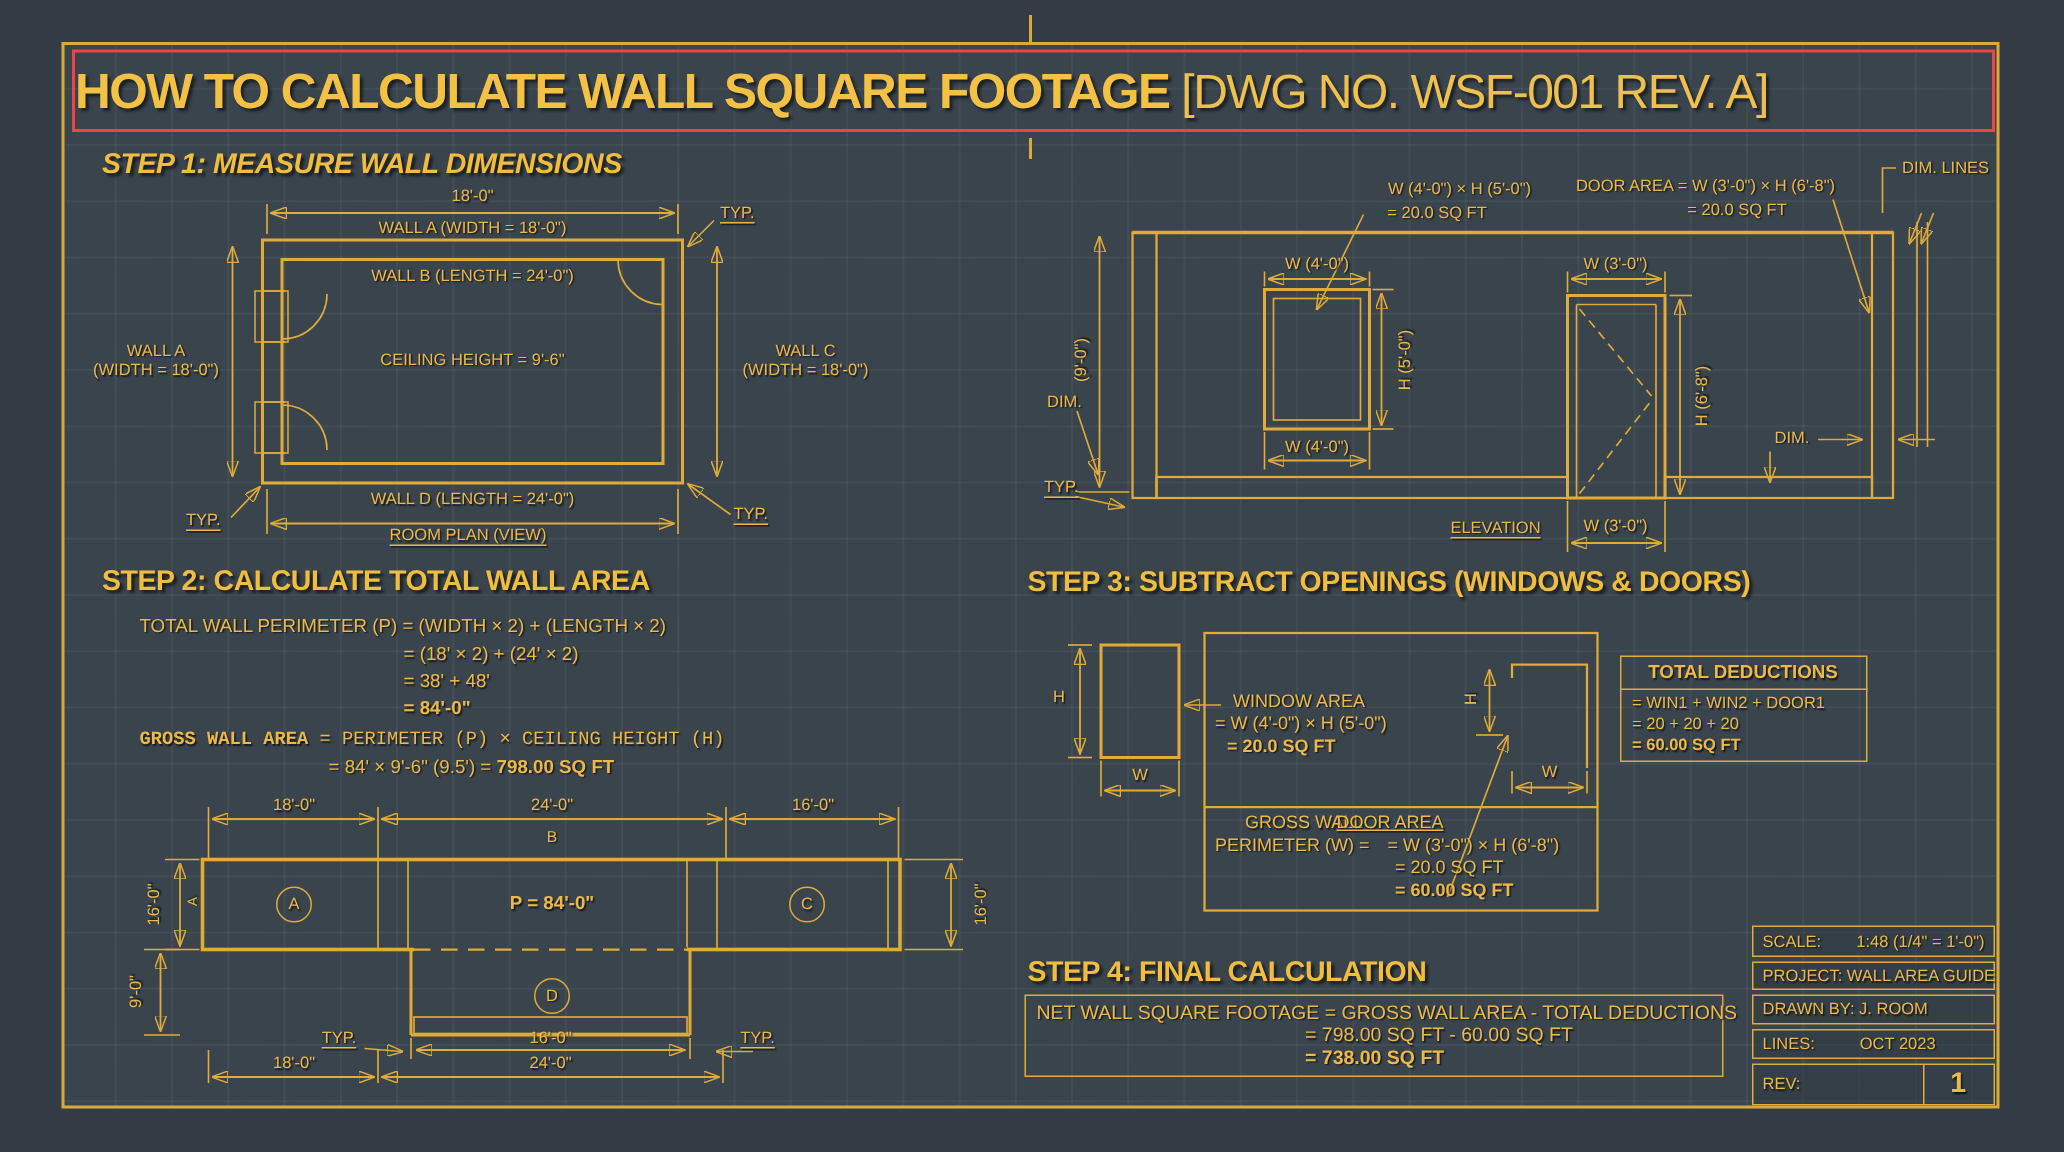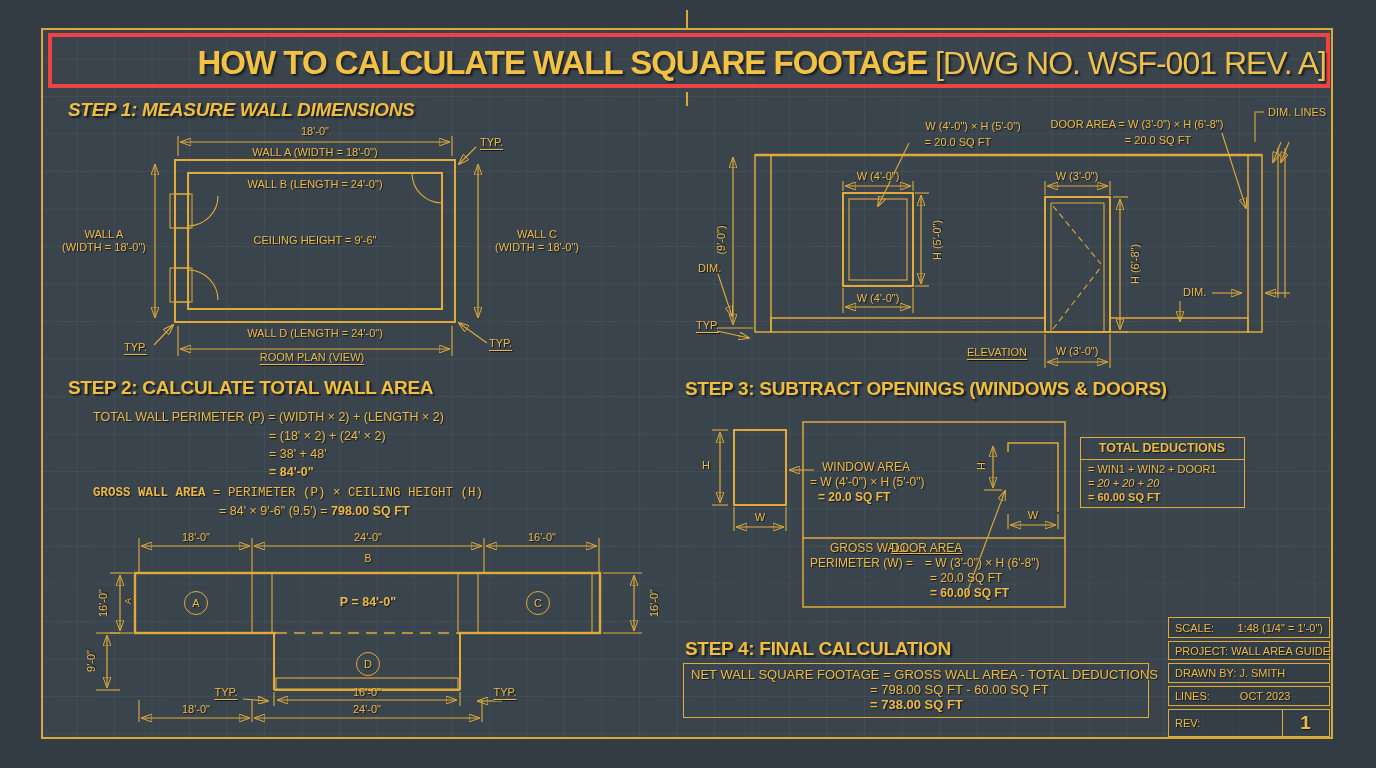--- a/index.html
+++ b/index.html
@@ -6,21 +6,21 @@
   .page{position:relative;width:1376px;height:768px;overflow:hidden;
         background:#333c44;font-family:"Liberation Sans",sans-serif;
         -webkit-font-smoothing:antialiased;}
   .sheet{position:absolute;left:41px;top:28px;width:1292px;height:711px;
          background:#3a444d;border:2px solid #d9a93c;box-sizing:border-box;
          background-image:
            linear-gradient(rgba(205,225,240,0.055) 1px, transparent 1px),
            linear-gradient(90deg, rgba(205,225,240,0.055) 1px, transparent 1px);
          background-size:37.5px 37.5px;background-position:-4px -9px;}
   .titlebox{position:absolute;left:48px;top:33px;width:1282px;height:55px;
-            border:4px solid #ef4444;box-sizing:border-box;text-align:right;
+            border:2px solid #ef4444;box-sizing:border-box;text-align:left;
             line-height:51px;white-space:nowrap;
             text-shadow:2px 2px 2px rgba(0,0,0,0.55);}
   .title-main{font-size:33px;font-weight:bold;letter-spacing:-1px;color:#f3c245;}
   .title-suffix{font-size:32px;font-weight:normal;letter-spacing:-1px;color:#eec04e;}
   .regtick{position:absolute;width:2px;background:#d9a93c;left:686px;}
   .lbl{position:absolute;color:#ecb949;font-size:11px;white-space:nowrap;
        text-shadow:1px 1px 1px rgba(0,0,0,0.65);z-index:5;}
   .c{transform:translateX(-50%);}
   .cc{transform:translate(-50%,-50%);}
   .rot{transform:translate(-50%,-50%) rotate(-90deg);}
@@ -288,39 +288,39 @@
   <div class="lbl" style="left:812px;top:541px;font-size:12px;margin-left:18px;">GROSS WALL</div>
   <div class="lbl" style="left:810px;top:556px;font-size:12px;">PERIMETER (W) =</div>
   <div class="lbl" style="left:891px;top:541px;font-size:12px;text-decoration:underline;">DOOR AREA</div>
   <div class="lbl" style="left:925px;top:556px;font-size:12px;">= W (3'-0") × H (6'-8")</div>
   <div class="lbl" style="left:930px;top:571px;font-size:12px;">= 20.0 SQ FT</div>
   <div class="lbl b" style="left:930px;top:586px;font-size:12px;">= 60.00 SQ FT</div>
   <div class="box" style="left:1080px;top:437px;width:165px;height:71px;"></div>
   <div class="lbl c b" style="left:1162px;top:441px;font-size:12.5px;">TOTAL DEDUCTIONS</div>
   <div style="position:absolute;left:1080px;top:459px;width:165px;border-top:1.5px solid #e0ab39;z-index:5;"></div>
   <div class="lbl" style="left:1088px;top:463px;">= WIN1 + WIN2 + DOOR1</div>
-  <div class="lbl" style="left:1088px;top:477px;font-style:italic;">= 20 + 20 + 20</div>
+  <div class="lbl" style="left:1088px;top:477px;">= 20 + 20 + 20</div>
   <div class="lbl b" style="left:1088px;top:491px;">= 60.00 SQ FT</div>
 
   <div class="hd" style="left:685px;top:638px;">STEP 4: FINAL CALCULATION</div>
   <div class="box" style="left:683px;top:663px;width:466px;height:55px;"></div>
   <div class="lbl" style="left:691px;top:667px;font-size:13px;">NET WALL SQUARE FOOTAGE = GROSS WALL AREA - TOTAL DEDUCTIONS</div>
   <div class="lbl" style="left:870px;top:682px;font-size:13px;">= 798.00 SQ FT - 60.00 SQ FT</div>
   <div class="lbl b" style="left:870px;top:697px;font-size:13px;">= 738.00 SQ FT</div>
 
   <div>
     <div class="tb-row" style="left:1168px;top:617px;width:162px;height:21px;padding:0 6px;justify-content:space-between;">
       <span class="lbl">SCALE:</span>
       <span class="lbl">1:48 (1/4" = 1'-0")</span>
     </div>
     <div class="tb-row" style="left:1168px;top:641px;width:162px;height:19px;padding:0 6px;">
       <span class="lbl">PROJECT: WALL AREA GUIDE</span>
     </div>
     <div class="tb-row" style="left:1168px;top:663px;width:162px;height:20px;padding:0 6px;">
-      <span class="lbl">DRAWN BY: J. SMITH</span>
+      <span class="lbl">DRAWN BY: J. ROOM</span>
     </div>
     <div class="tb-row" style="left:1168px;top:686px;width:162px;height:20px;padding:0 6px;">
       <span class="lbl">LINES:</span>
       <span class="lbl" style="margin-left:30px;">OCT 2023</span>
     </div>
     <div class="tb-row" style="left:1168px;top:709px;width:162px;height:28px;">
       <span class="lbl" style="padding-left:6px;">REV:</span>
       <span style="position:absolute;left:113px;top:0;bottom:0;border-left:1.5px solid #e0ab39;"></span>
       <span class="lbl b" style="position:absolute;left:113px;width:47px;text-align:center;font-size:19px;">1</span>
     </div>

